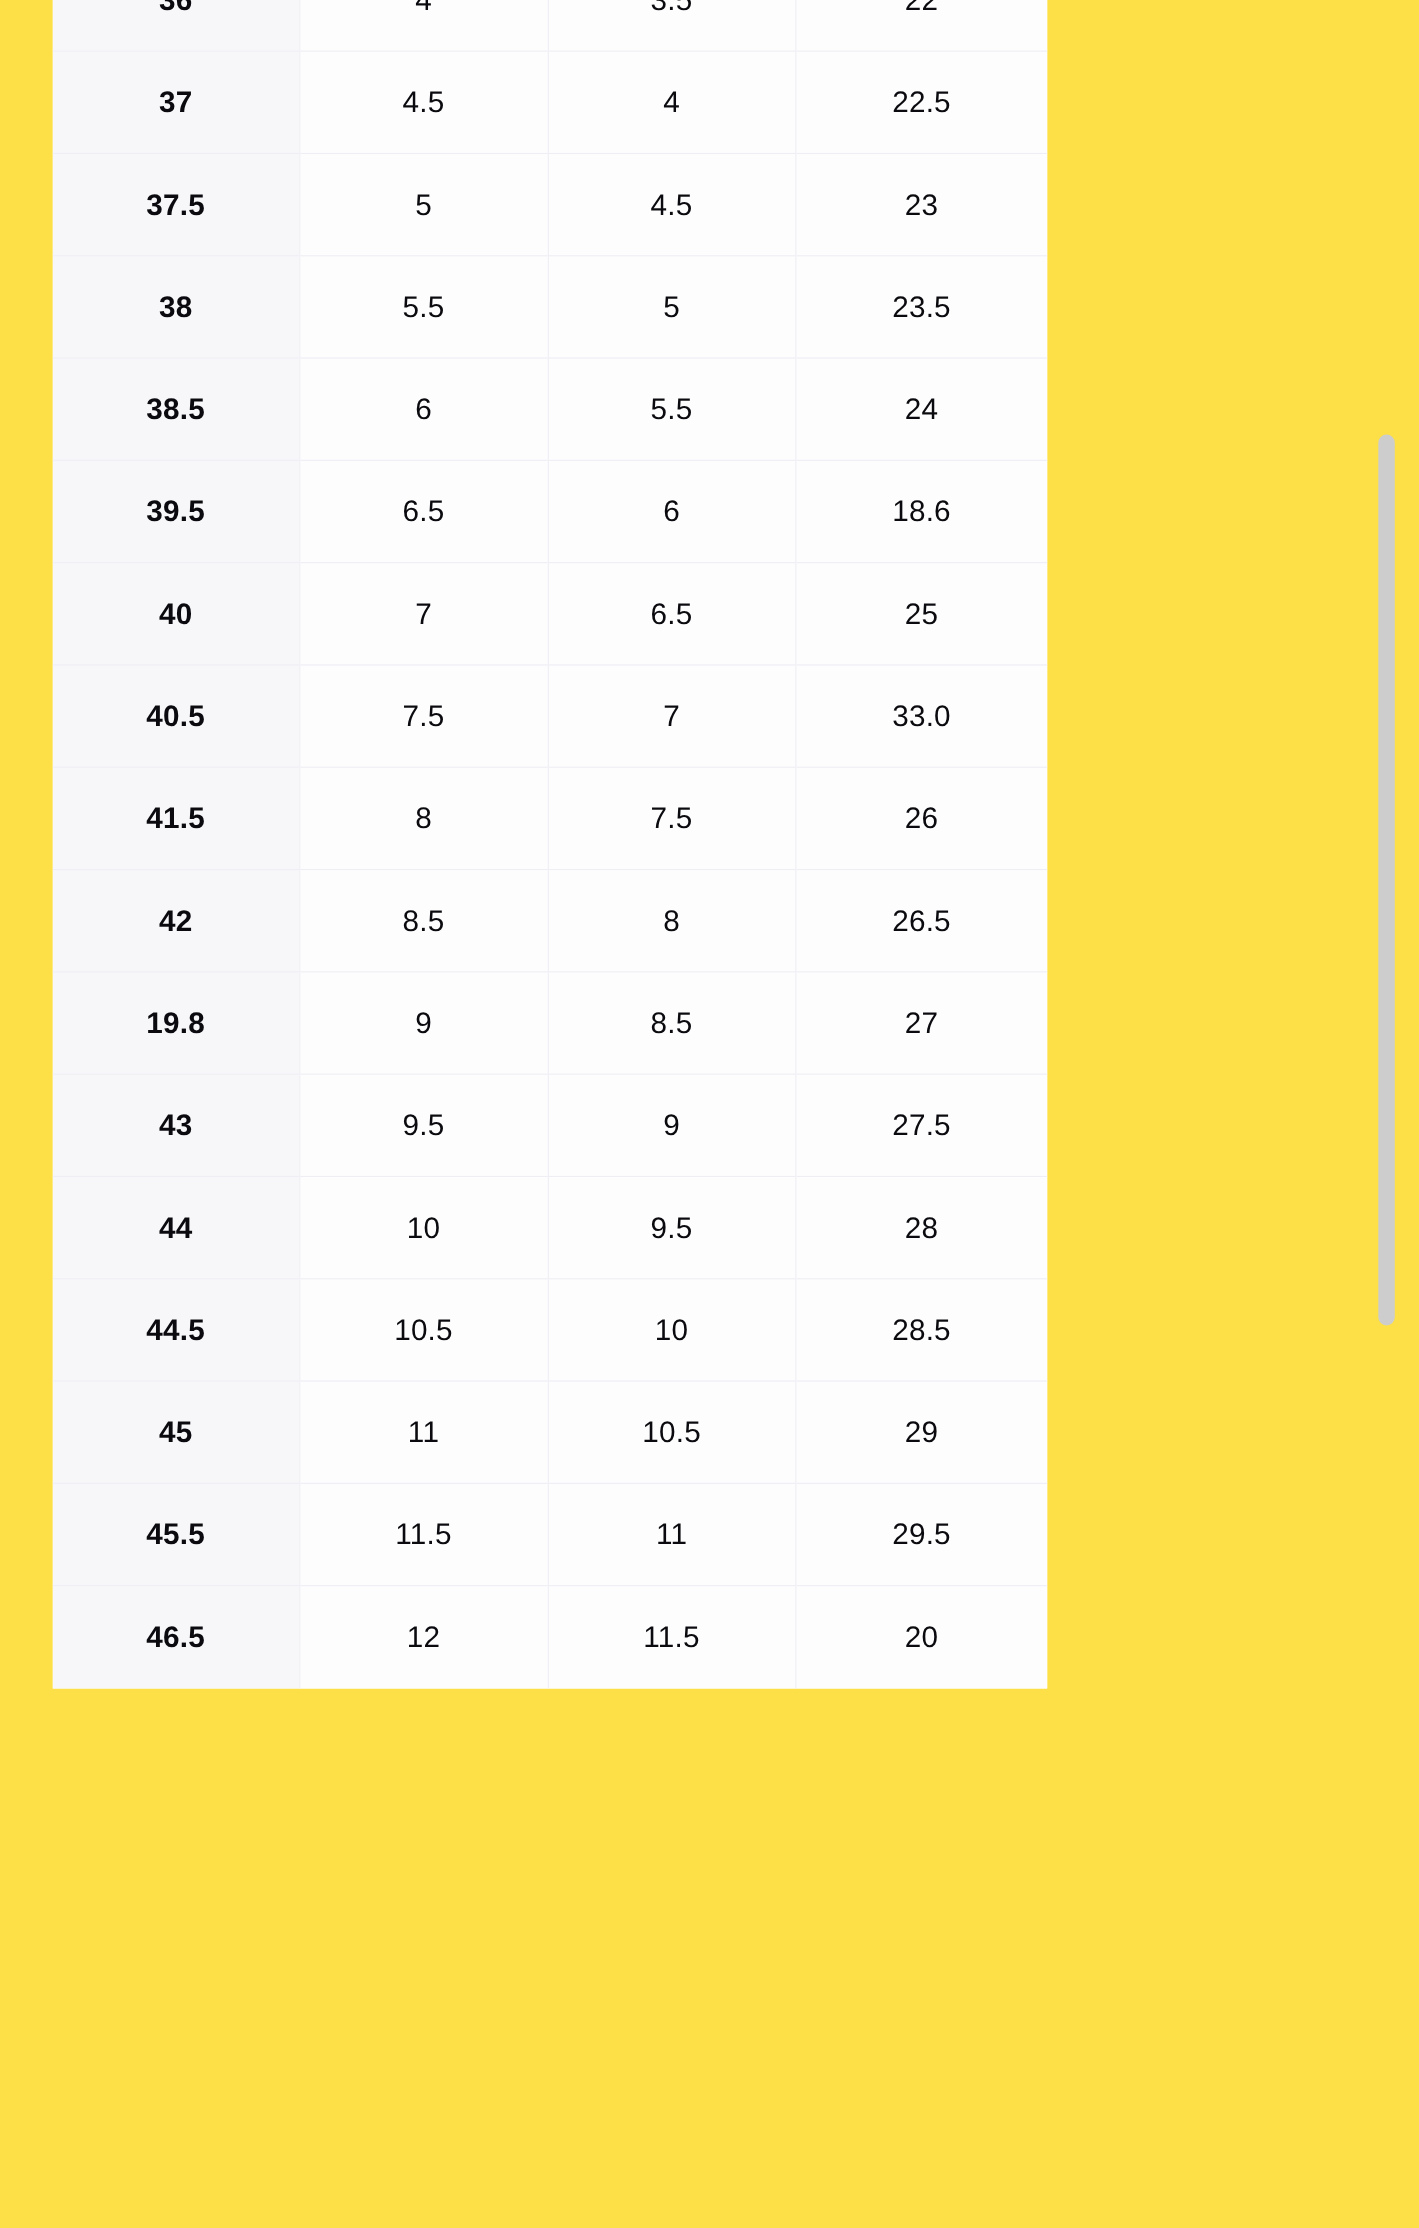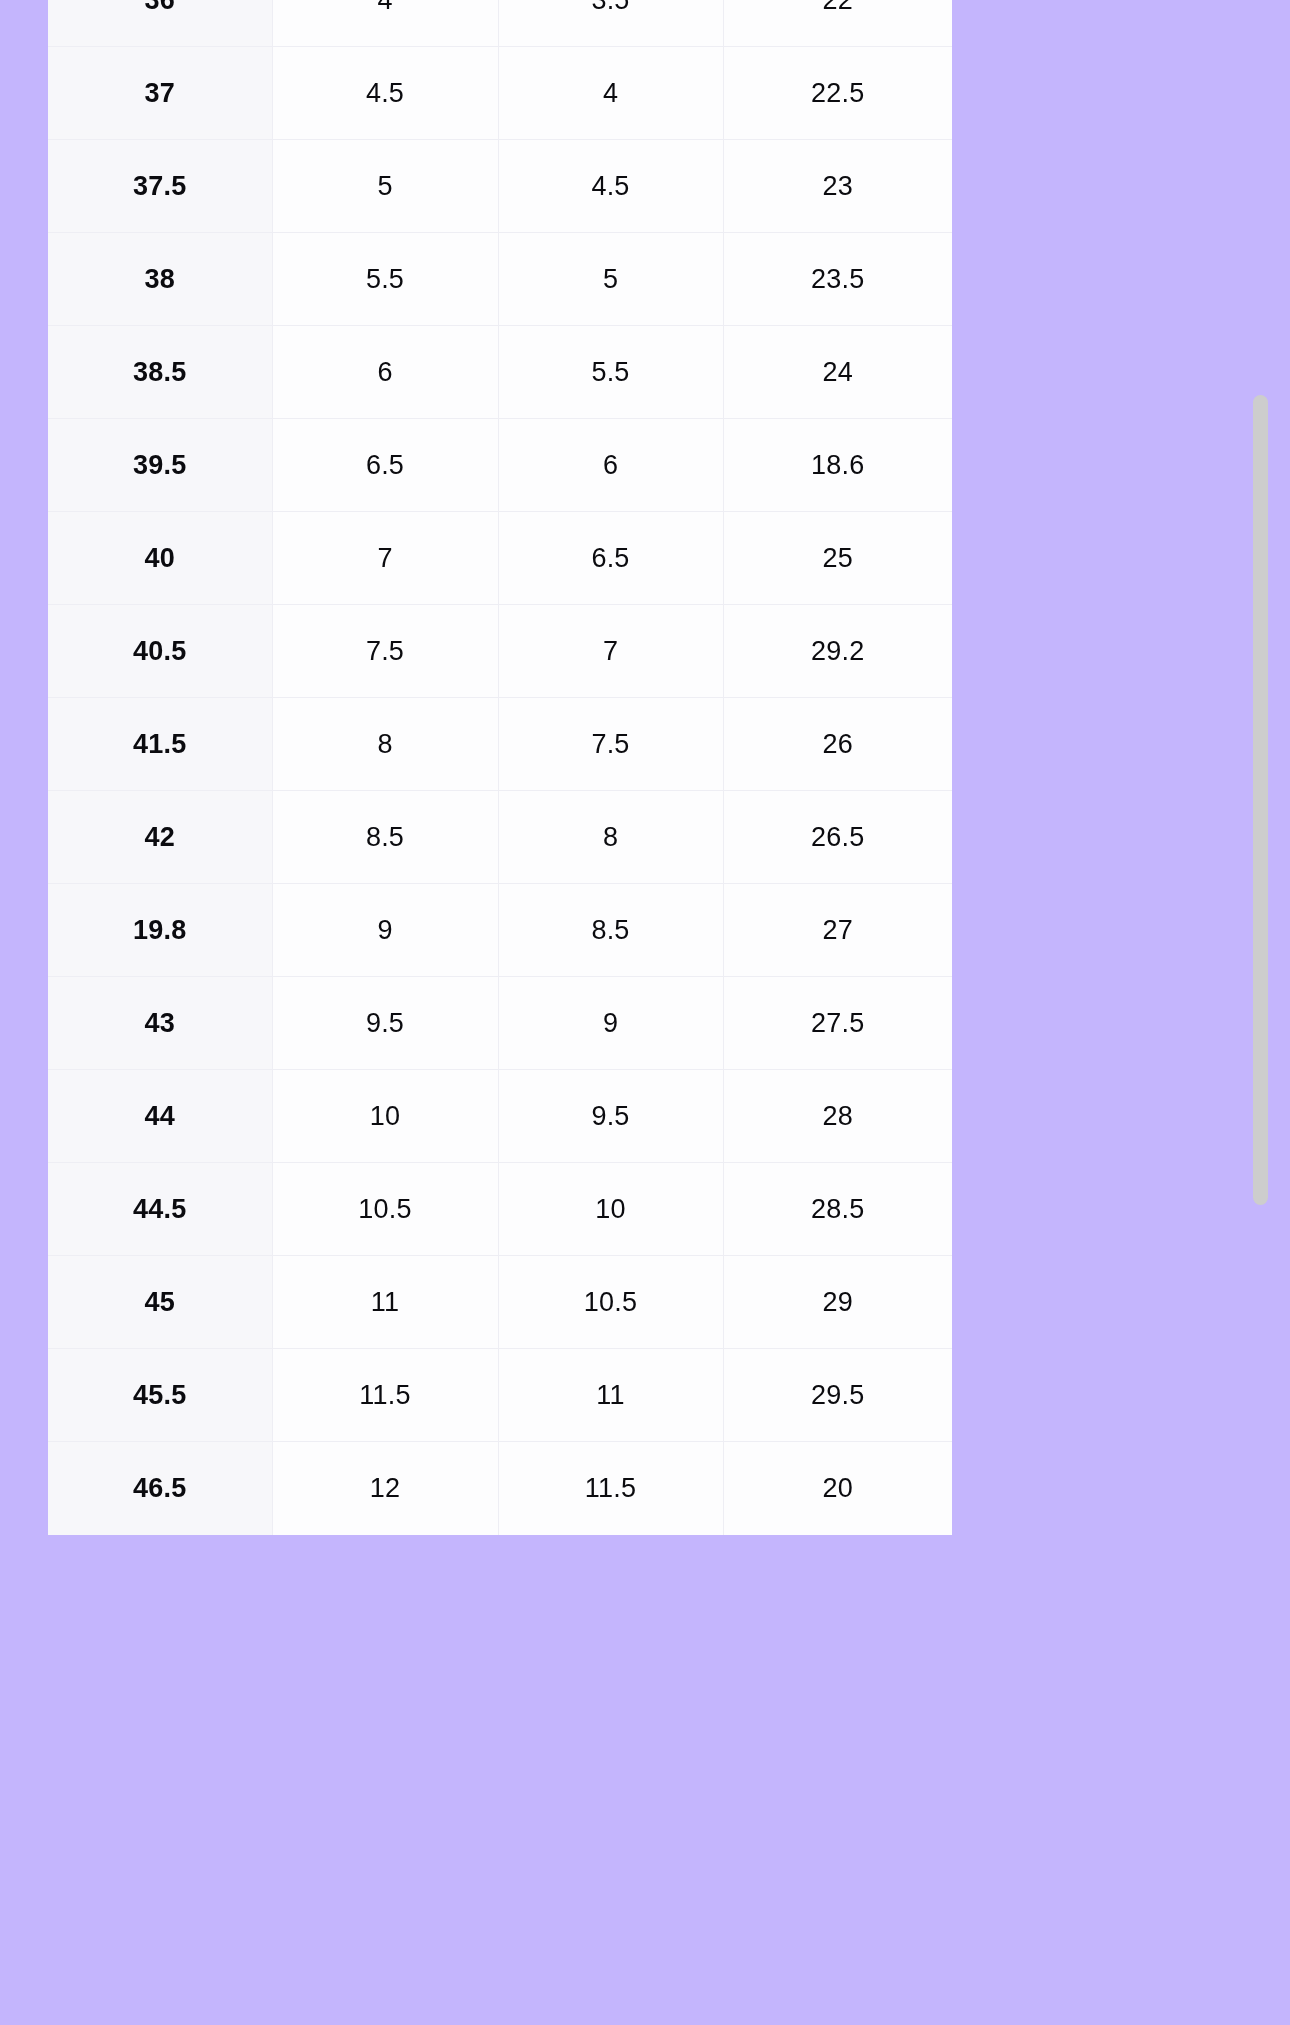--- a/index.html
+++ b/index.html
@@ -10,21 +10,21 @@
     height: 2025px;
     background: #ffffff;
     font-family: "Liberation Sans", sans-serif;
     overflow: hidden;
   }
 
   #page {
     position: relative;
     width: 1290px;
     height: 2025px;
-    background: #c4b5fd;
+    background: #fde047;
     overflow: hidden;
   }
 
   
   .size-table-wrap {
     position: absolute;
     left: 48px;
     top: -47px;           
     width: 904px;
   }
@@ -138,21 +138,21 @@
           <tr>
             <td class="eu">40</td>
             <td>7</td>
             <td>6.5</td>
             <td class=" last-col">25</td>
           </tr>
           <tr>
             <td class="eu">40.5</td>
             <td>7.5</td>
             <td>7</td>
-            <td class=" last-col">29.2</td>
+            <td class=" last-col">33.0</td>
           </tr>
           <tr>
             <td class="eu">41.5</td>
             <td>8</td>
             <td>7.5</td>
             <td class=" last-col">26</td>
           </tr>
           <tr>
             <td class="eu">42</td>
             <td>8.5</td>

